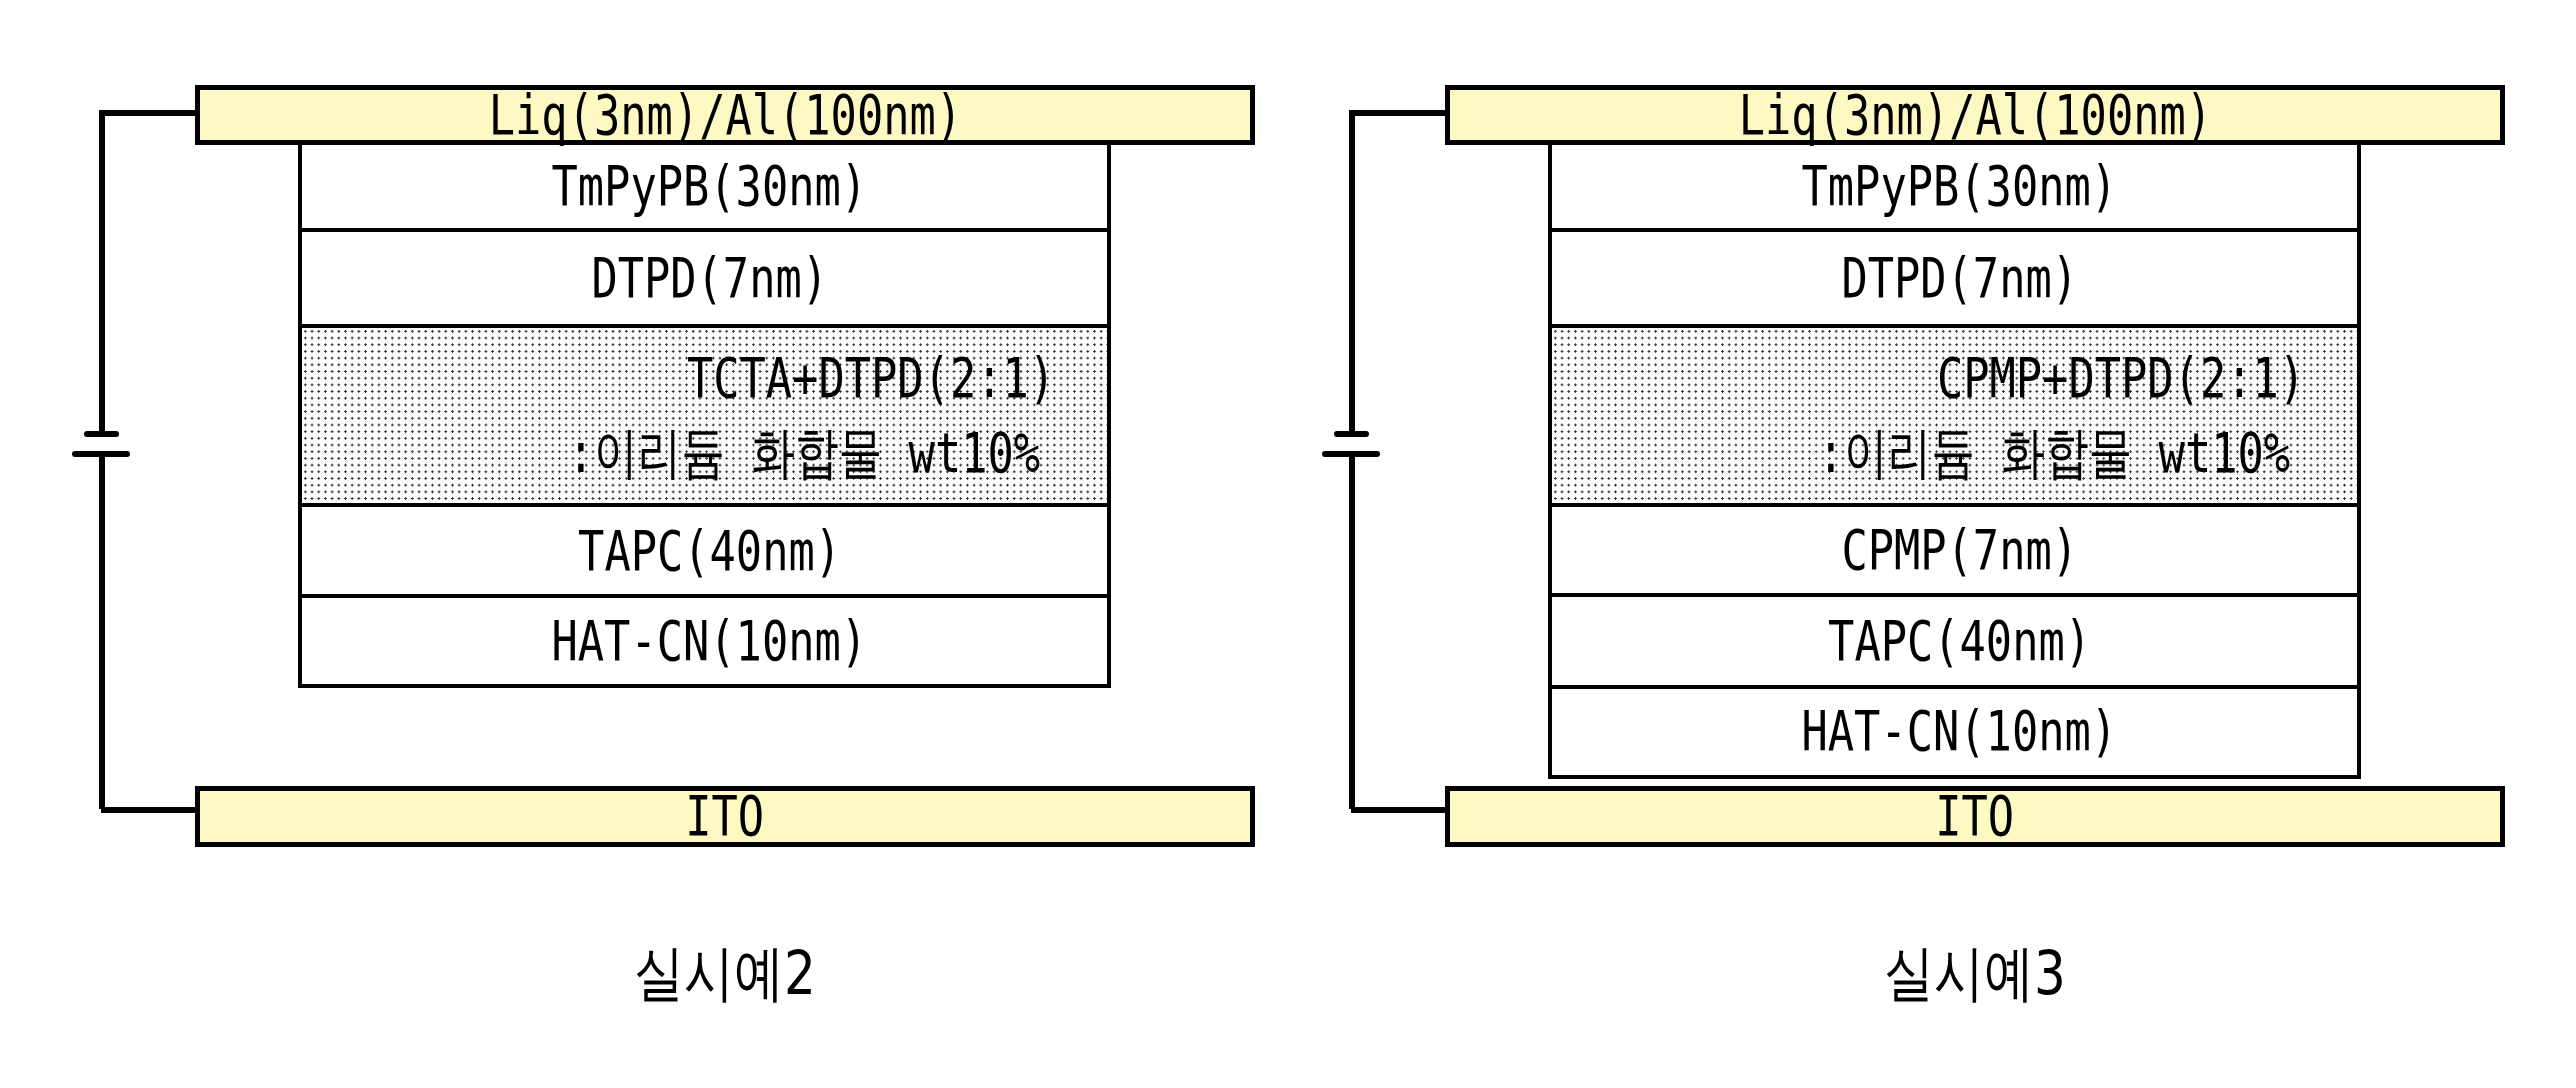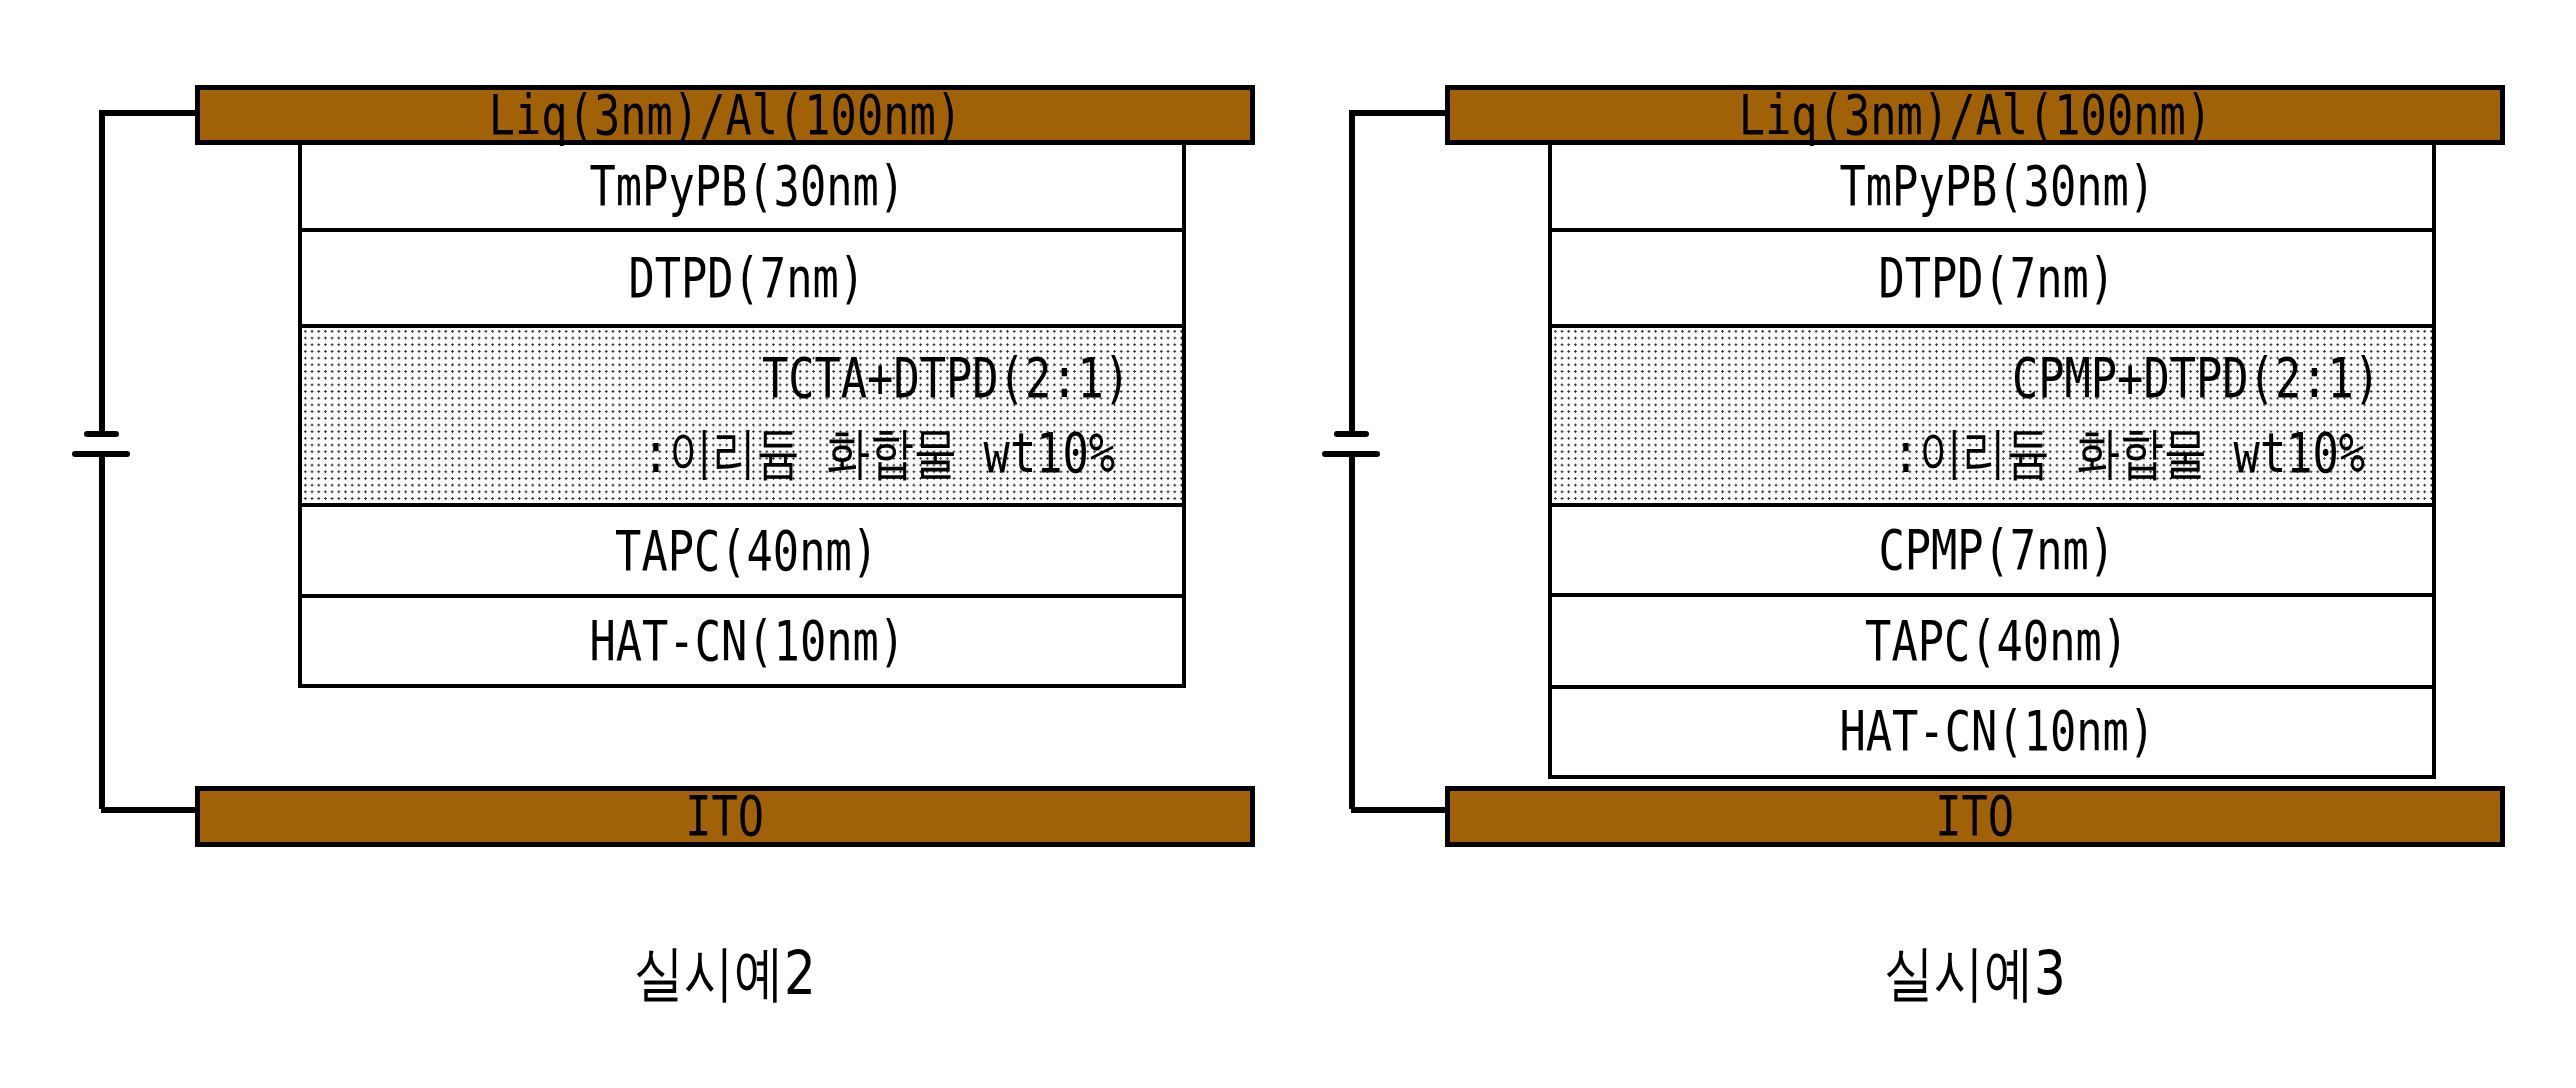--- a/index.html
+++ b/index.html
@@ -11,33 +11,33 @@
     font-family:"DejaVu Sans","Liberation Sans",sans-serif;
   }
   .device{
     position:absolute;top:0;width:1060px;height:1088px;
   }
   #device-0{left:195px;}
   #device-1{left:1445px;}
 
   .electrode{
     position:absolute;left:0;width:1060px;
-    box-sizing:border-box;border:5.5px solid #000;background:#a16207;
+    box-sizing:border-box;border:5.5px solid #000;background:#fef9c3;
     display:flex;align-items:center;justify-content:center;
     z-index:3;
   }
   .cathode{top:85px;height:60px;}
   .anode{top:786px;height:61px;}
 
   .stack{
     position:absolute;left:103px;top:139px;width:854px;
     z-index:2;
   }
   .layer{
-    box-sizing:border-box;width:888px;
+    box-sizing:border-box;width:813px;
     border:4.9px solid #000;background:#fff;
     display:flex;flex-direction:column;align-items:center;justify-content:center;
     gap:16px;
     padding-left:10px;
   }
   .layer + .layer{margin-top:-4.9px;}
   .layer.shaded{
     background-color:#fdfdfd;
     background-image:radial-gradient(circle, rgba(0,0,0,0.82) 1px, transparent 1.1px);
     background-size:6.7px 6.7px;

